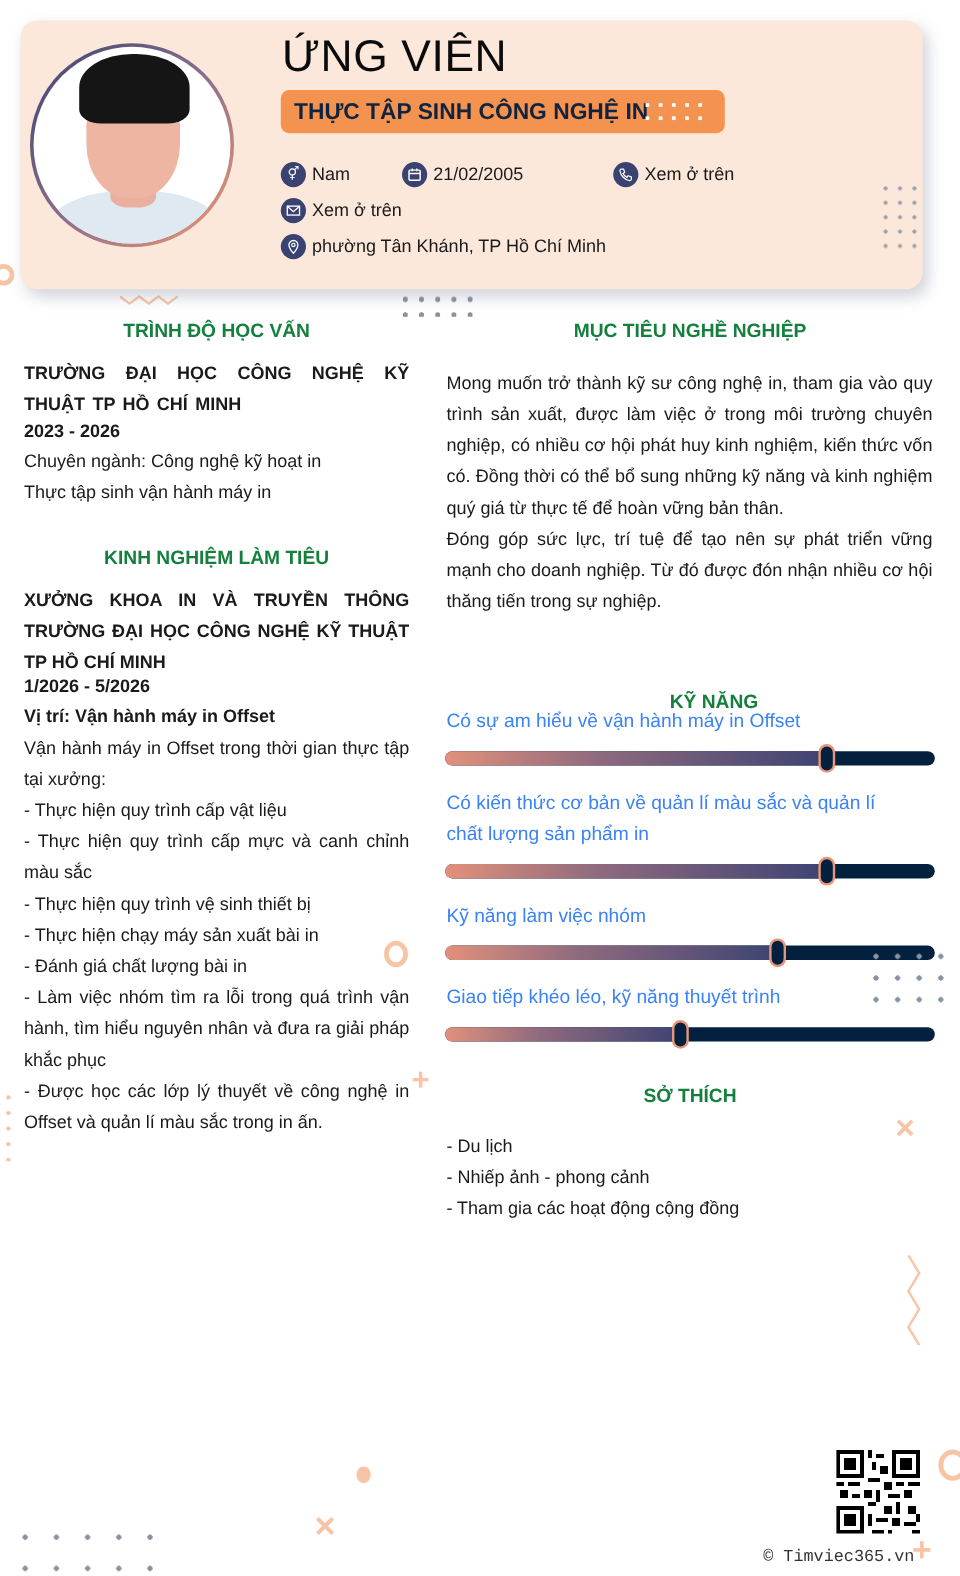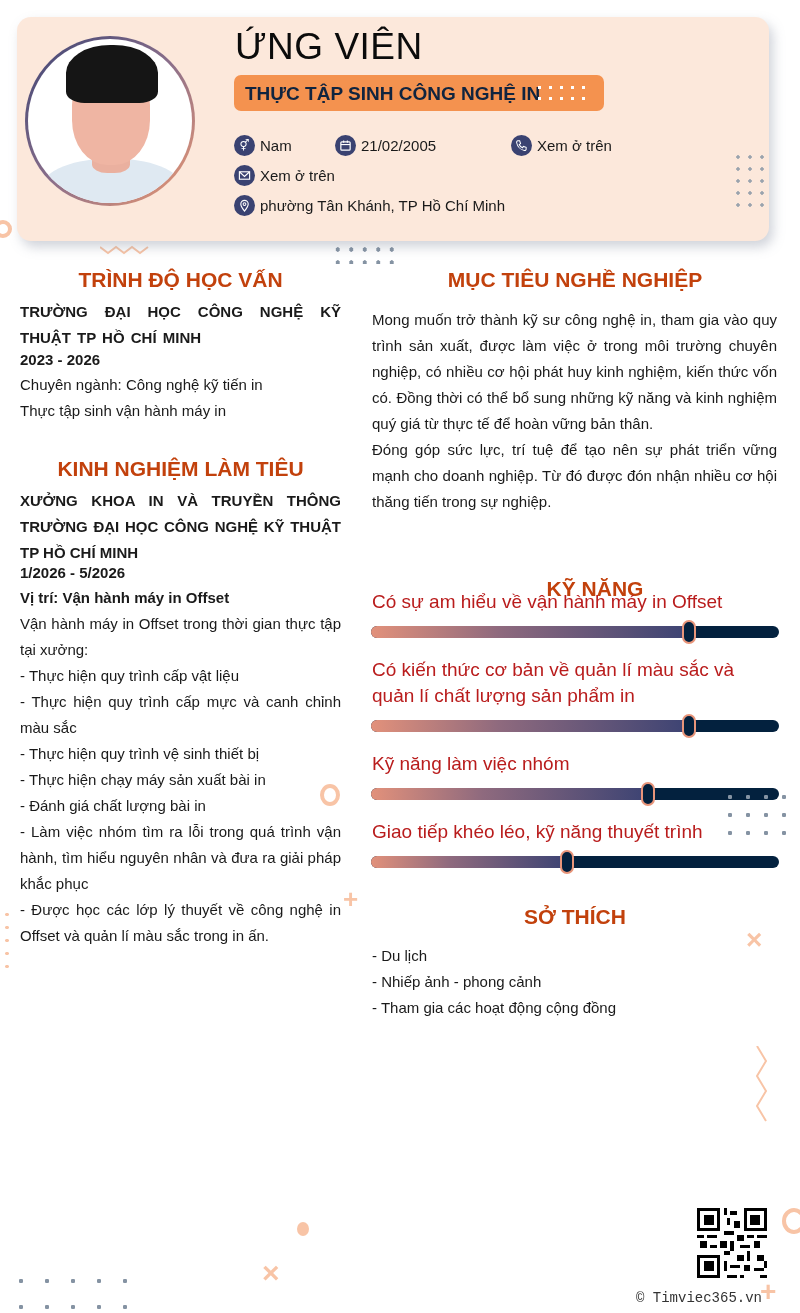--- a/index.html
+++ b/index.html
@@ -63,27 +63,27 @@
     }
     .info .ico svg { width: 13px; height: 13px; }
 
     .dots {
       position: absolute;
       background-image: radial-gradient(circle, #8593a3 2px, transparent 2.4px);
     }
     .dots.small { background-image: radial-gradient(circle, #9aa3ad 1.5px, transparent 1.9px); }
 
     .section-title {
-      position: absolute; font-size: 21px; font-weight: bold; color: #c2410c; text-align: center;
+      position: absolute; font-size: 16px; font-weight: bold; color: #15803d; text-align: center;
     }
     .text-block { position: absolute; font-size: 15px; line-height: 26px; color: #1a1a1a; }
     .justify { text-align: justify; }
     .bold { font-weight: bold; }
 
-    .skill-label { position: absolute; left: 372px; font-size: 19px; line-height: 26px; color: #b91c1c; width: 400px; }
+    .skill-label { position: absolute; left: 372px; font-size: 16px; line-height: 26px; color: #3b82f6; width: 400px; }
     .skill-bar {
       position: absolute; left: 371px; width: 408px; height: 12px; border-radius: 6px;
       background: #03213e;
     }
     .skill-bar .fill {
       position: absolute; left: 0; top: 0; height: 12px; border-radius: 6px 0 0 6px;
       background: linear-gradient(90deg, #e2917b 0%, #8f6a7e 40%, #3c4373 100%);
     }
     .skill-bar .knob {
       position: absolute; top: -6px; width: 14px; height: 24px; border-radius: 7px;
@@ -159,21 +159,21 @@
         <circle cx="7" cy="5.5" r="1.5" fill="none" stroke="#fff" stroke-width="1.1"></circle>
       </svg>
   </span>
   <span>phường Tân Khánh, TP Hồ Chí Minh</span>
 </div>
 <div class="dots small" style="left:732px;top:151px;width:33px;height:58px;background-size:12px 12px;"></div>
 
 <div class="section-title" style="left:20px;top:268px;width:321px;">TRÌNH ĐỘ HỌC VẤN</div>
 <div class="text-block justify bold" style="left:20px;top:299px;width:321px;word-spacing:2px;">TRƯỜNG ĐẠI HỌC CÔNG NGHỆ KỸ THUẬT TP HỒ CHÍ MINH</div>
 <div class="text-block bold" style="left:20px;top:347px;">2023 - 2026</div>
-<div class="text-block" style="left:20px;top:372px;">Chuyên ngành: Công nghệ kỹ tiến in</div>
+<div class="text-block" style="left:20px;top:372px;">Chuyên ngành: Công nghệ kỹ hoạt in</div>
 <div class="text-block" style="left:20px;top:398px;">Thực tập sinh vận hành máy in</div>
 
 <div class="section-title" style="left:20px;top:457px;width:321px;">KINH NGHIỆM LÀM TIÊU</div>
 <div class="text-block justify bold" style="left:20px;top:488px;width:321px;text-align-last:left;">XƯỞNG KHOA IN VÀ TRUYỀN THÔNG TRƯỜNG ĐẠI HỌC CÔNG NGHỆ KỸ THUẬT TP HỒ CHÍ MINH</div>
 <div class="text-block bold" style="left:20px;top:560px;">1/2026 - 5/2026</div>
 <div class="text-block bold" style="left:20px;top:585px;">Vị trí: Vận hành máy in Offset</div>
 <div class="text-block justify" style="left:20px;top:611px;width:321px;">Vận hành máy in Offset trong thời gian thực tập tại xưởng:</div>
 <div class="text-block justify" style="left:20px;top:663px;width:321px;">- Thực hiện quy trình cấp vật liệu</div>
 <div class="text-block justify" style="left:20px;top:689px;width:321px;">- Thực hiện quy trình cấp mực và canh chỉnh màu sắc</div>
 <div class="text-block justify" style="left:20px;top:741px;width:321px;">- Thực hiện quy trình vệ sinh thiết bị</div>

